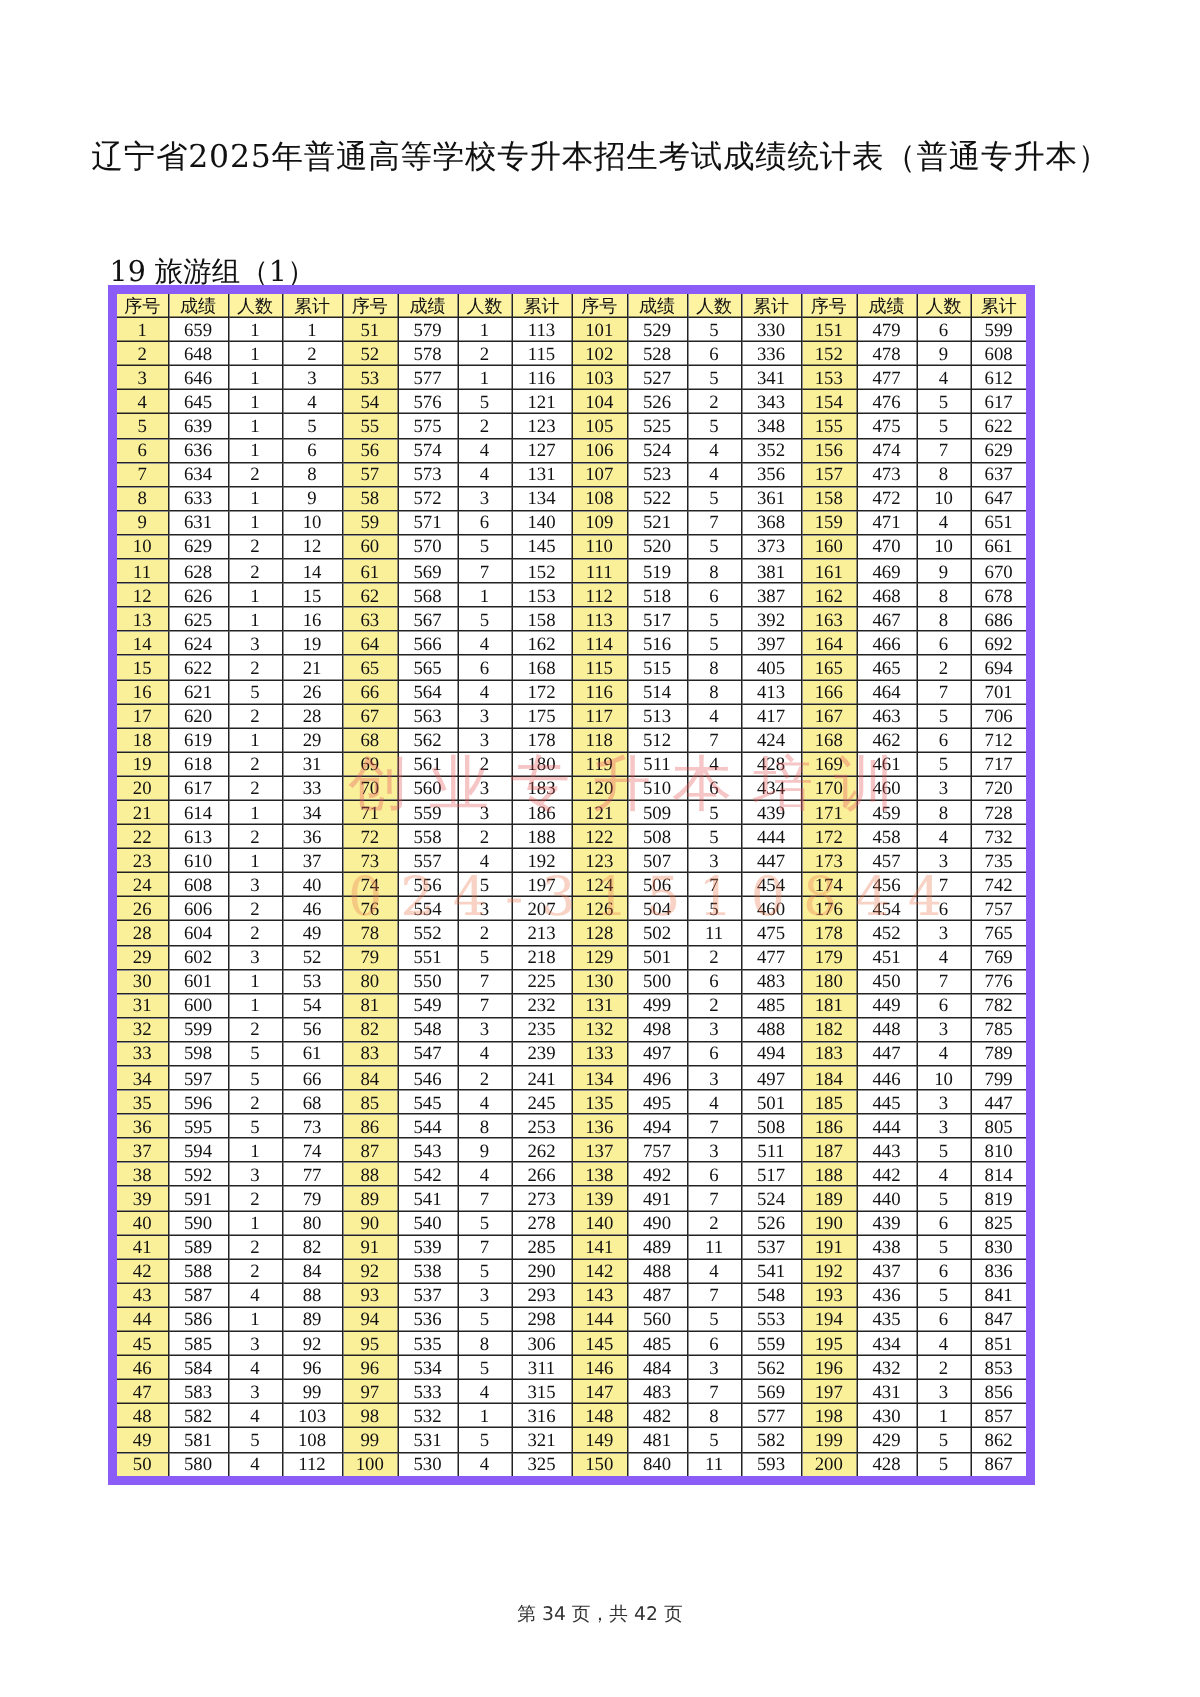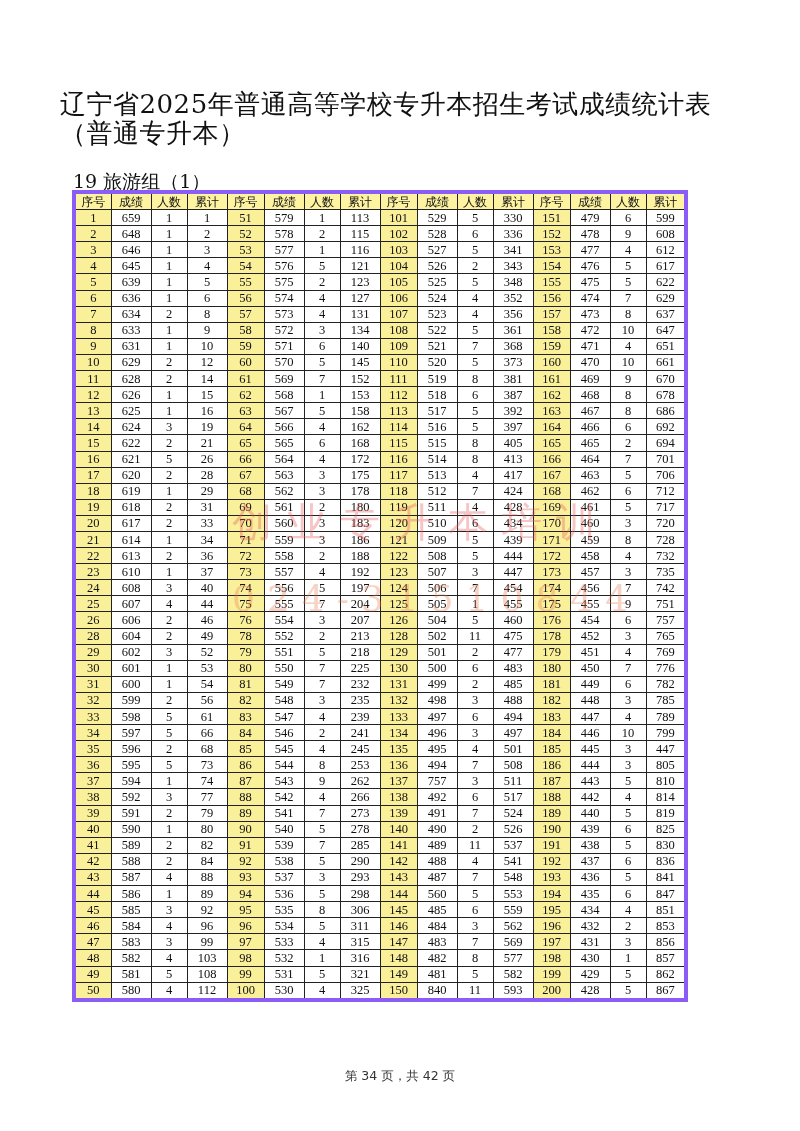--- a/index.html
+++ b/index.html
@@ -2,32 +2,32 @@
 <html><head>
 <meta charset="utf-8">
 <style>
   html, body { margin: 0; padding: 0; }
   body {
     width: 800px; height: 1131px; background: #ffffff; position: relative; overflow: hidden;
     font-family: "DejaVu Serif", "Liberation Serif", serif; color: #111;
   }
   .title {
     position: absolute; left: 60px; top: 90px; width: 680px;
-    text-align: left; font-size: 26px; line-height: 29px; letter-spacing: 0.5px;
+    text-align: right; font-size: 21px; line-height: 29px; letter-spacing: 0.5px;
     font-family: "DejaVu Serif", "Liberation Serif", serif; color: #111;
   }
   .subtitle {
     position: absolute; left: 73px; top: 153px;
     font-size: 19px; line-height: 24px; color: #111; margin-top: 16px;
   }
   table.scores {
     position: absolute; left: 72px; top: 190px;
     border-collapse: collapse; table-layout: fixed;
     width: 614px;
-    border: 4px solid #8b5cf6;
+    border: 6px solid #8b5cf6;
     font-family: "Liberation Serif", "DejaVu Serif", serif;
   }
   table.scores td, table.scores th {
     border: 1.5px solid #222; height: 15.1px; padding: 0;
     text-align: center; font-size: 12.5px; line-height: 14px; font-weight: normal;
     overflow: hidden; white-space: nowrap;
   }
   table.scores th { background: #fdf3a0; font-size: 12px; }
   table.scores td.seq { background: #fbf09a; }
   table.scores td.val { background: #ffffff; }
@@ -518,38 +518,20 @@
         <td class="seq">124</td>
         <td class="val">506</td>
         <td class="val">7</td>
         <td class="val">454</td>
         <td class="seq">174</td>
         <td class="val">456</td>
         <td class="val">7</td>
         <td class="val">742</td>
       </tr>
       <tr>
-        <td class="seq">25</td>
-        <td class="val">607</td>
-        <td class="val">4</td>
-        <td class="val">44</td>
-        <td class="seq">75</td>
-        <td class="val">555</td>
-        <td class="val">7</td>
-        <td class="val">204</td>
-        <td class="seq">125</td>
-        <td class="val">505</td>
-        <td class="val">1</td>
-        <td class="val">455</td>
-        <td class="seq">175</td>
-        <td class="val">455</td>
-        <td class="val">9</td>
-        <td class="val">751</td>
-      </tr>
-      <tr>
         <td class="seq">26</td>
         <td class="val">606</td>
         <td class="val">2</td>
         <td class="val">46</td>
         <td class="seq">76</td>
         <td class="val">554</td>
         <td class="val">3</td>
         <td class="val">207</td>
         <td class="seq">126</td>
         <td class="val">504</td>

